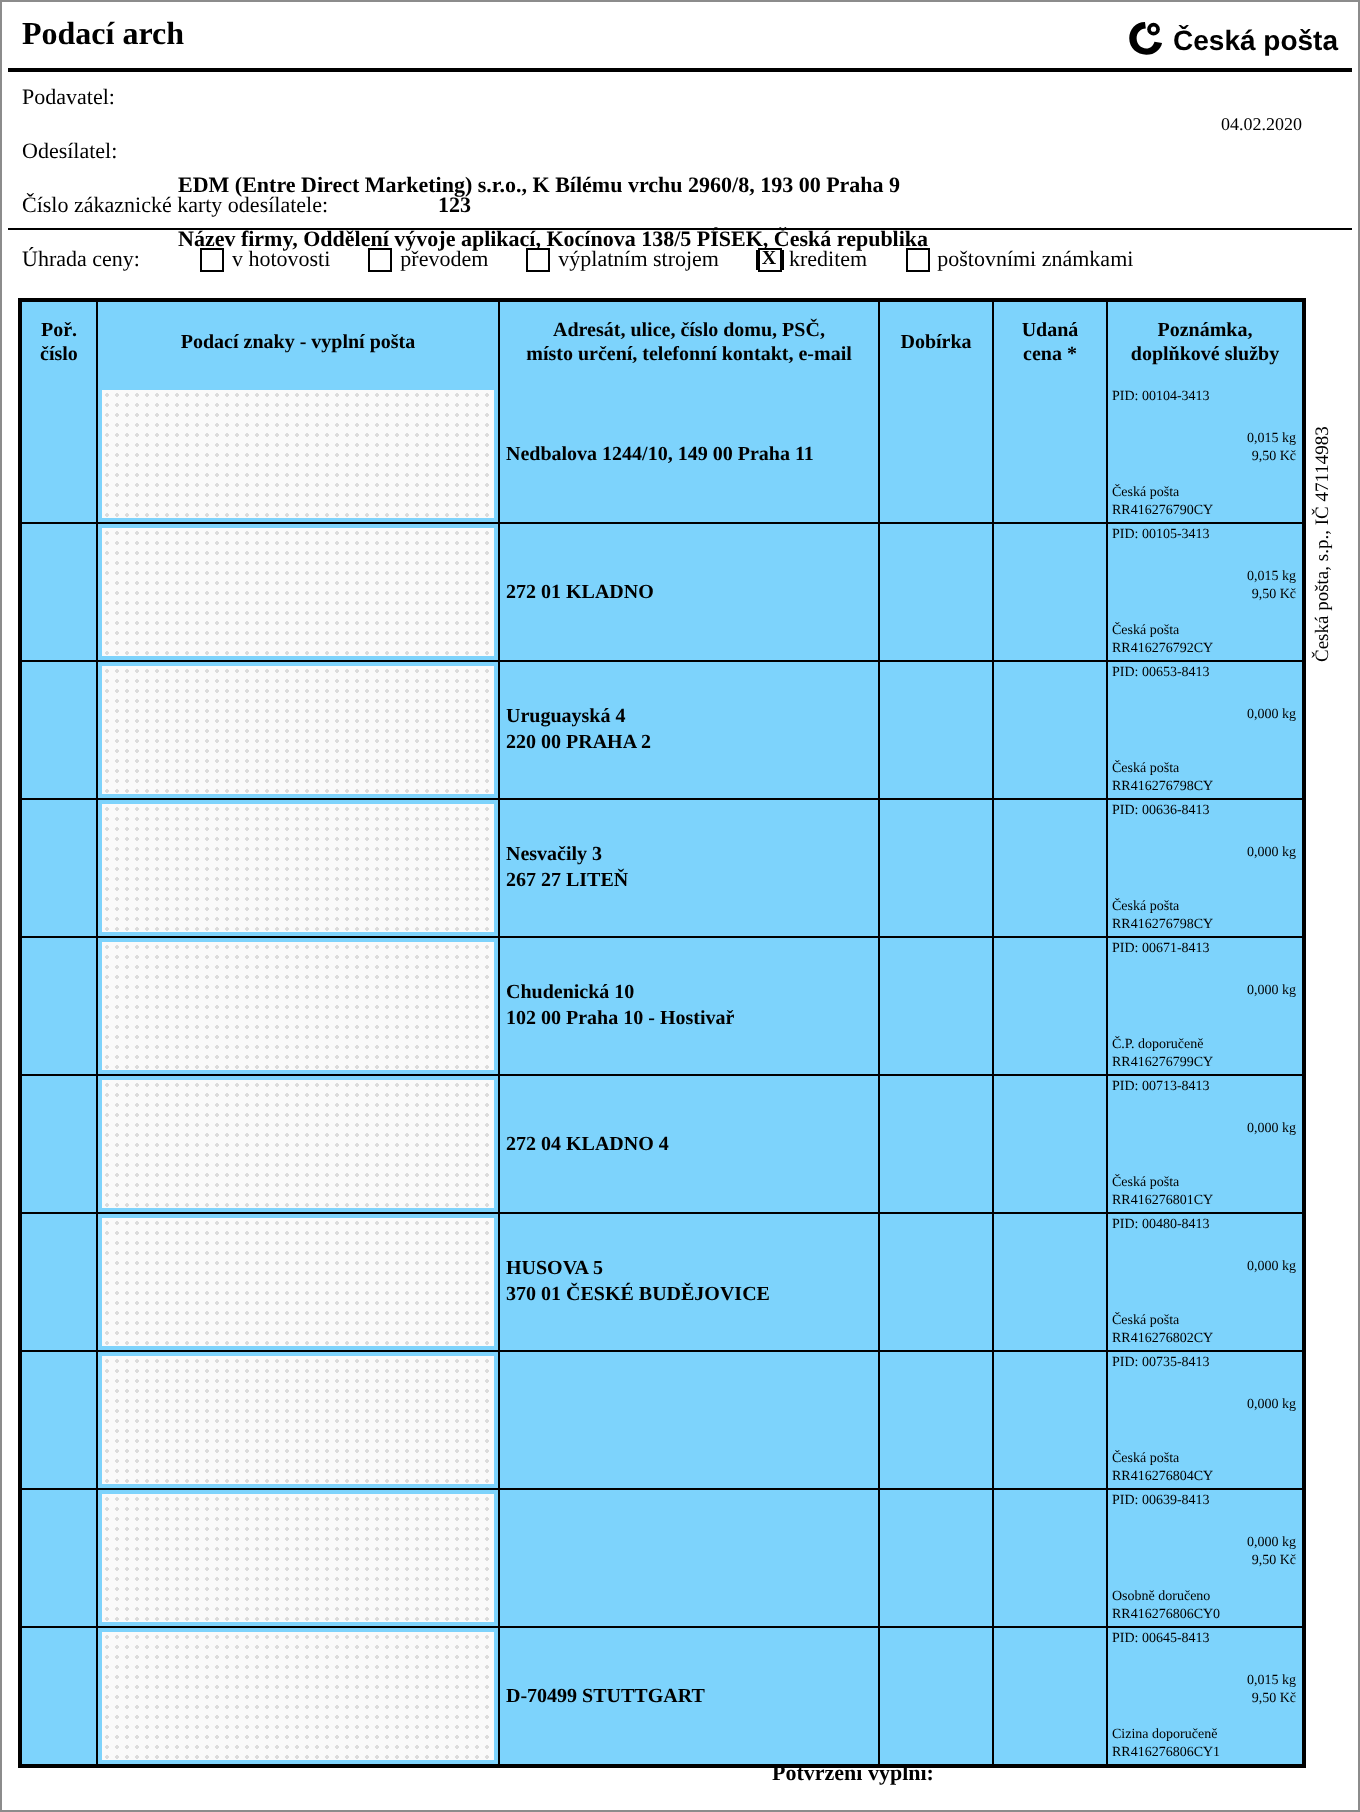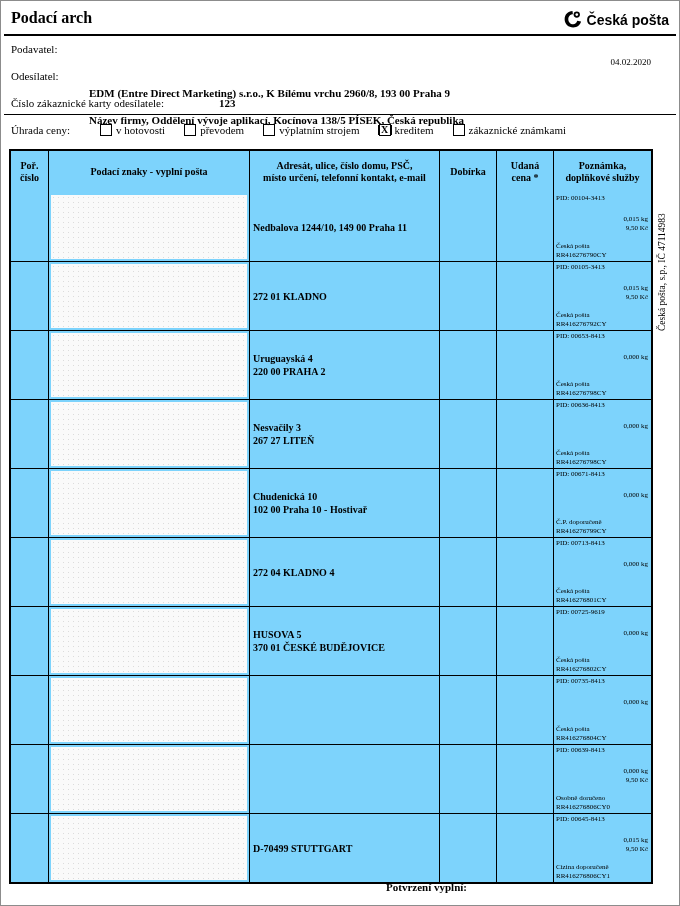--- a/index.html
+++ b/index.html
@@ -106,21 +106,21 @@
     <span class="cb-label">výplatním strojem</span>
   </span>
 
   <span class="opt">
     <span class="cb checked">X</span>
     <span class="cb-label">kreditem</span>
   </span>
 
   <span class="opt">
     <span class="cb"></span>
-    <span class="cb-label">zákaznické známkami</span>
+    <span class="cb-label">poštovními známkami</span>
   </span>
 </span>
   </div>
 
   <div class="table">
     <div class="tr head">
       <div class="td th">Poř.
 číslo</div>
       <div class="td th">Podací znaky - vyplní pošta</div>
       <div class="td th">Adresát, ulice, číslo domu, PSČ,
@@ -268,21 +268,21 @@
     </div>
     <div class="td">
       <div class="addr">
               <div>HUSOVA 5</div>
               <div>370 01 ČESKÉ BUDĚJOVICE</div>
             </div>
     </div>
     <div class="td"></div>
     <div class="td"></div>
     <div class="td note-cell">
-      <div class="pid">PID: 00725-9619</div>
+      <div class="pid">PID: 00480-8413</div>
       <div class="weight">0,000 kg</div>
       <div class="price"></div>
       <div class="service">Česká pošta</div>
       <div class="code">RR416276802CY</div>
     </div>
   </div>
 
   <div class="tr body-row">
     <div class="td"></div>
     <div class="td">

